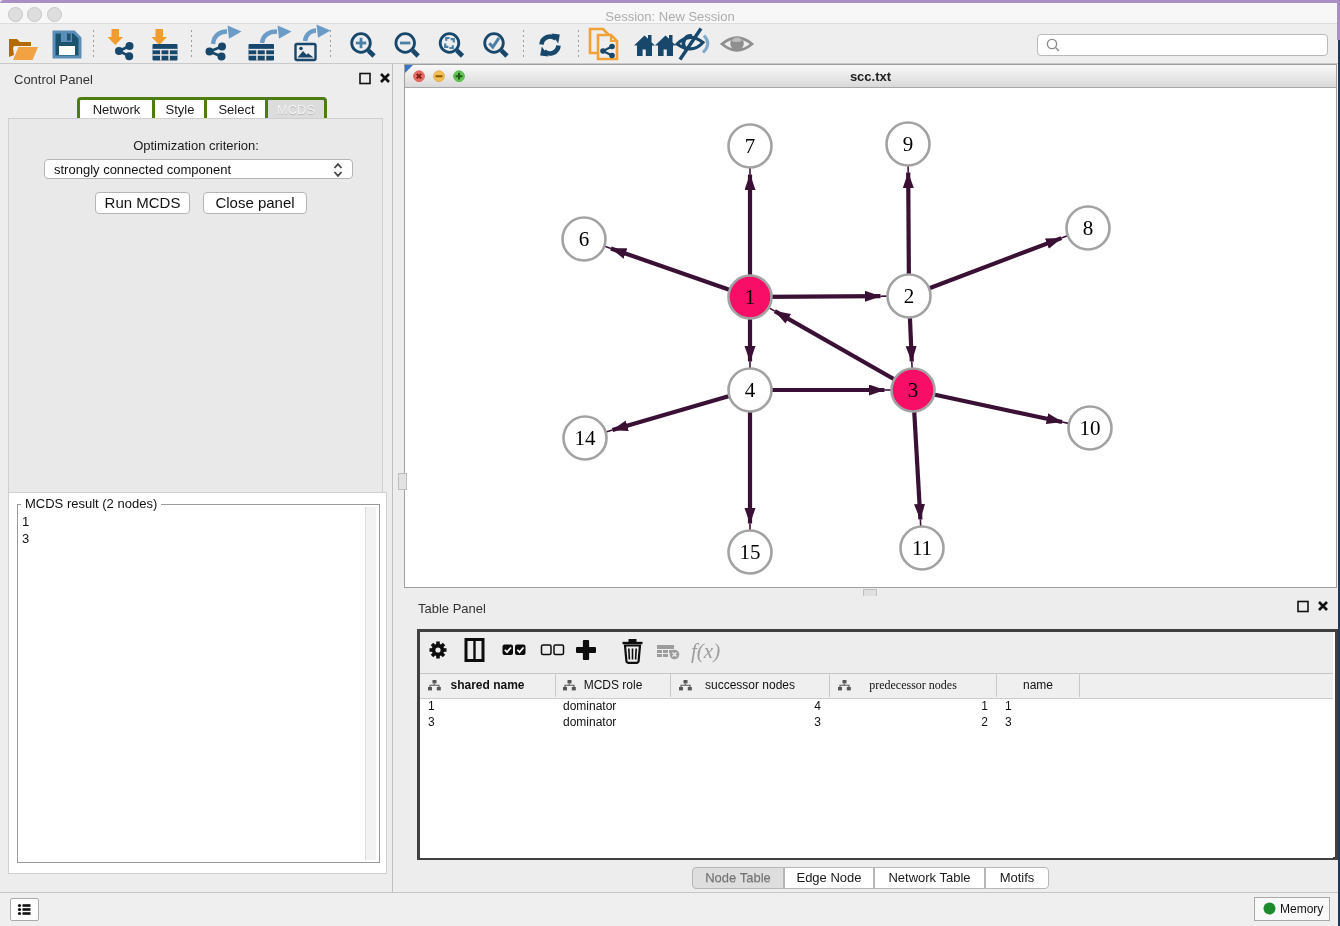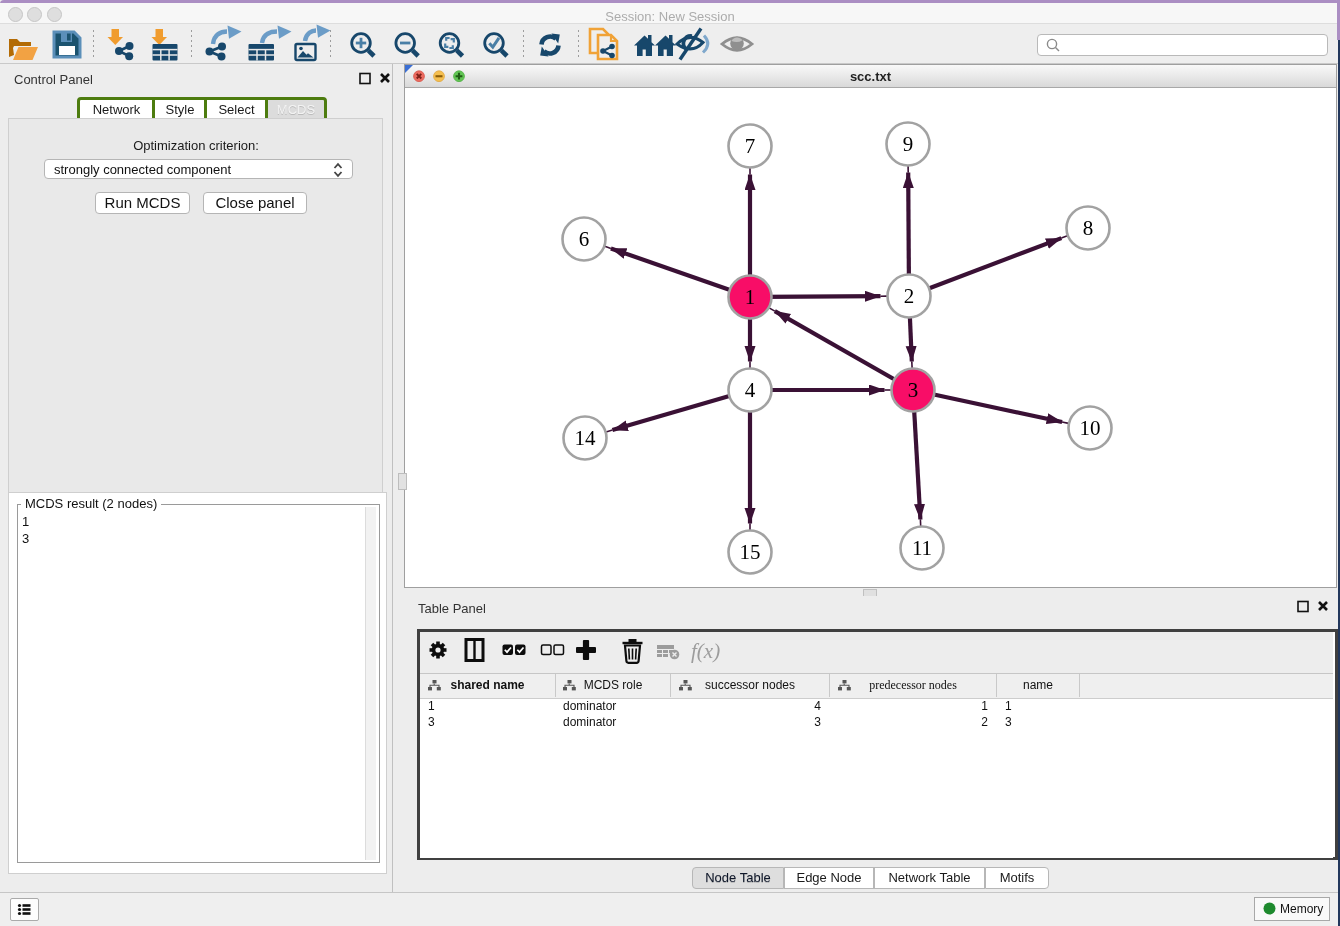--- a/index.html
+++ b/index.html
@@ -408,21 +408,21 @@
         <div class="td" style="left:251px;top:24px;width:150px;text-align:right;">4</div>
         <div class="td" style="left:410px;top:24px;width:158px;text-align:right;">1</div>
         <div class="td" style="left:585px;top:24px;">1</div>
         <div class="td" style="left:8px;top:40px;">3</div>
         <div class="td" style="left:143px;top:40px;">dominator</div>
         <div class="td" style="left:251px;top:40px;width:150px;text-align:right;">3</div>
         <div class="td" style="left:410px;top:40px;width:158px;text-align:right;">2</div>
         <div class="td" style="left:585px;top:40px;">3</div>
       </div>
     </div>
-    <div class="tab2" style="left:288px;width:90px;border-radius:4px 0 0 4px;background:#dedede;color:#0f172a;text-shadow:0 1px 0 #b5b5b5;">Node Table</div>
+    <div class="tab2" style="left:288px;width:90px;border-radius:4px 0 0 4px;background:#dedede;color:#737373;text-shadow:0 1px 0 #b5b5b5;">Node Table</div>
     <div class="tab2" style="left:380px;width:88px;">Edge Node</div>
     <div class="tab2" style="left:470px;width:109px;">Network Table</div>
     <div class="tab2" style="left:581px;width:62px;border-radius:0 4px 4px 0;">Motifs</div>
   </div>
 
   <div class="abs" id="statusbar">
     <div class="abs" id="sbtn">
       <svg width="27" height="21" viewBox="0 0 27 21">
           <g fill="#111">
             <circle cx="8.5" cy="6.5" r="1.6"></circle>

